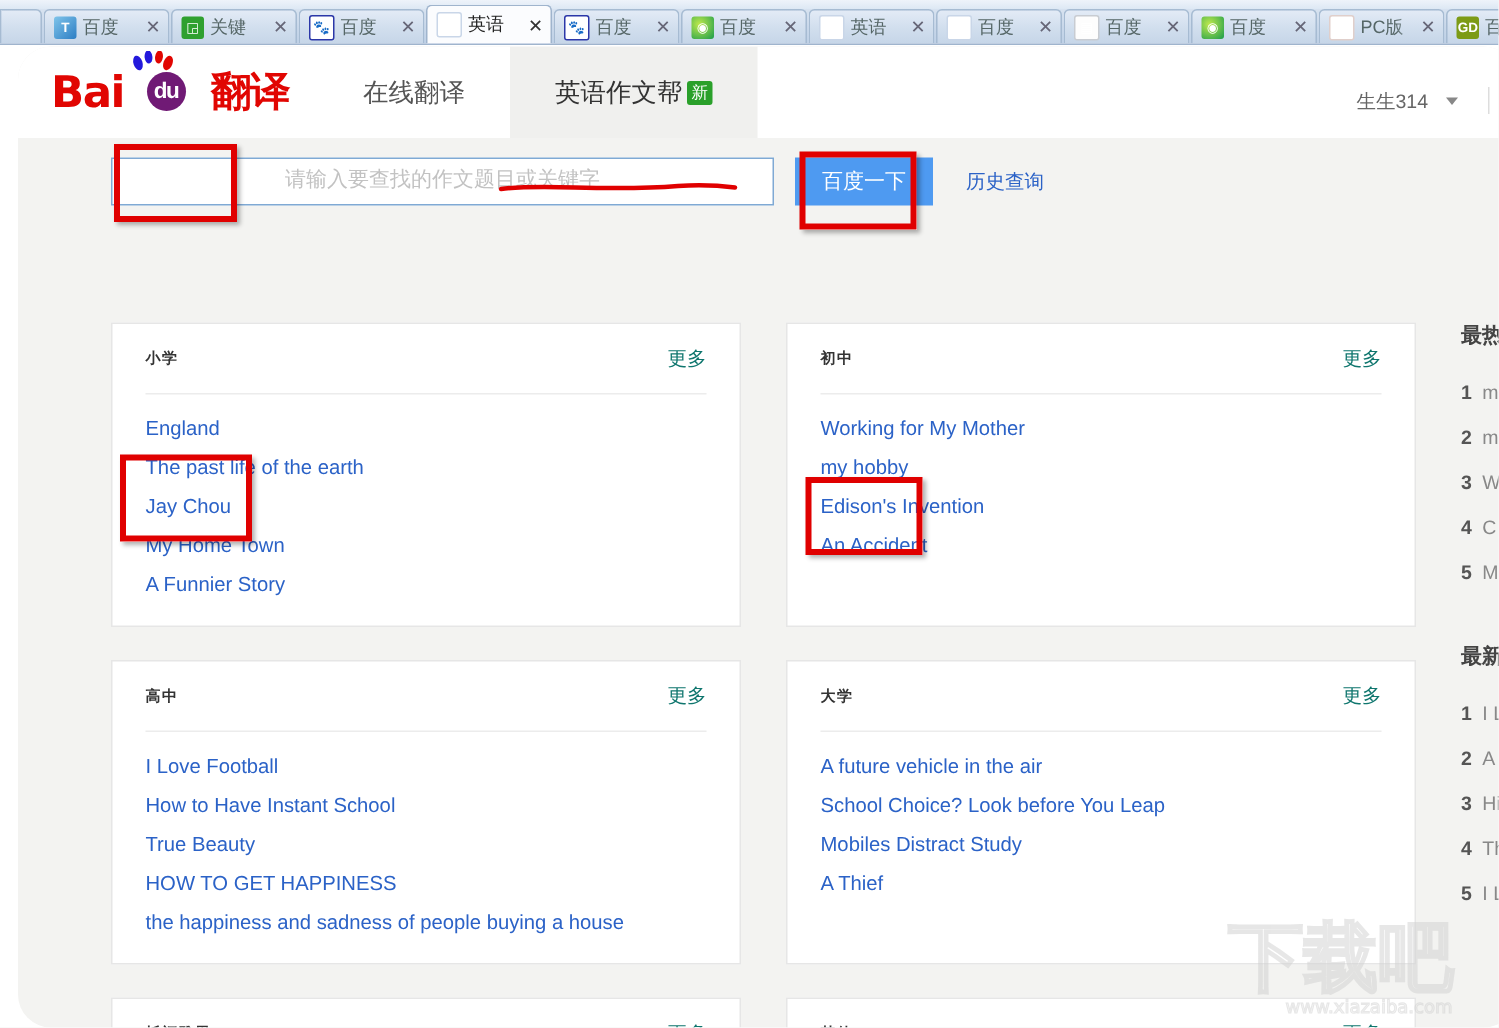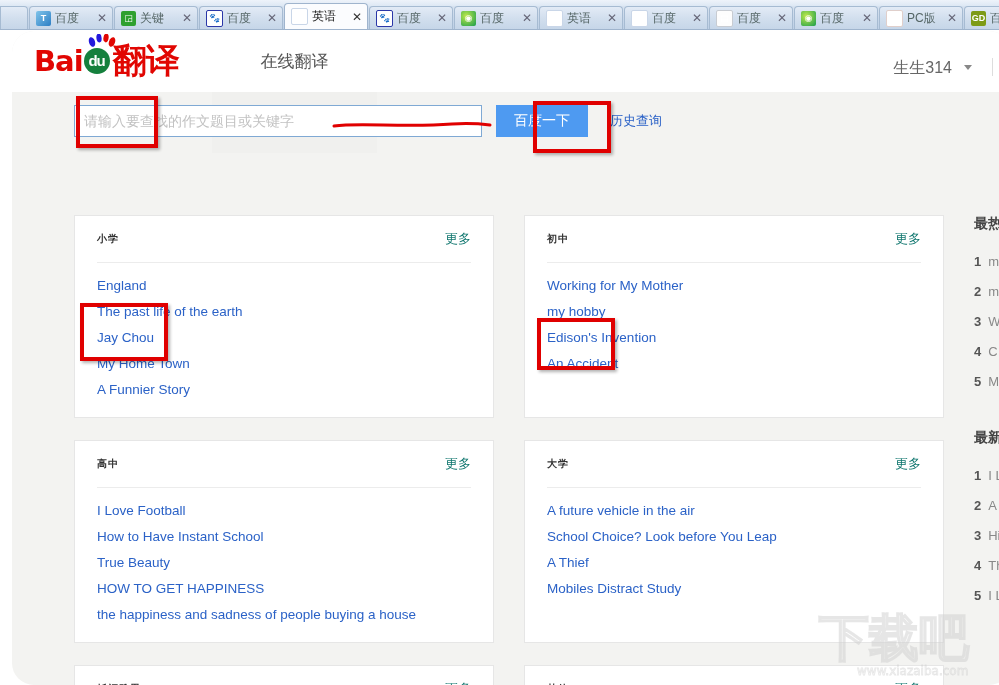--- a/index.html
+++ b/index.html
@@ -136,44 +136,43 @@
     display: flex;
     align-items: center;
     font-size: 29px;
     font-weight: bold;
     letter-spacing: -1px;
     white-space: nowrap;
   }
   .logo .bai { color: #e10602; font-family: "DejaVu Sans", sans-serif; }
   .logo .du-badge {
     display: inline-block;
-    background: #15803d;
+    background: #701a75;
     color: #fff;
     border-radius: 50%;
     width: 26px; height: 26px;
     line-height: 26px;
     text-align: center;
     font-size: 15px;
-    margin: 0 1px;
+    margin: 0 15px;
     position: relative;
   }
   .logo .paw {
     position: absolute;
     left: 52px; top: -9px;
     width: 30px; height: 16px;
   }
-  .logo .fanyi { color: #e10602; font-size: 34px; margin-left: 2px; }
+  .logo .fanyi { color: #e10602; font-size: 27px; margin-left: 2px; }
 
   .nav {
     position: absolute;
     left: 200px; top: 0;
     height: 61px;
     display: flex;
     align-items: center;
-    flex-direction: column;
   }
   .nav-item {
     font-size: 17px;
     color: #555;
     padding: 0 30px;
     height: 61px;
     line-height: 61px;
     cursor: pointer;
     position: relative;
     white-space: nowrap;
@@ -197,21 +196,21 @@
   }
   .user-area {
     position: absolute;
     right: 18px; top: 0;
     height: 72px;
     line-height: 61px;
     display: flex;
     align-items: center;
     gap: 12px;
     color: #666;
-    font-size: 16px;
+    font-size: 13px;
   }
   .user-area .caret {
     width: 0; height: 0;
     border-left: 4px solid transparent;
     border-right: 4px solid transparent;
     border-top: 5px solid #888;
     display: inline-block;
   }
   .user-sep {
     width: 1px; height: 18px;
@@ -233,30 +232,31 @@
     position: absolute;
     left: 0; top: 61px;
     width: 999px;
     height: 58px;
     display: flex;
     align-items: center;
     padding-left: 62px;
     box-sizing: border-box;
   }
   .search-input {
-    width: 408px;
+    width: 442px;
     height: 32px;
     box-sizing: border-box;
     border: 1px solid #7fa9d4;
     background: #fff;
     padding: 0 9px;
     font-size: 14px;
     color: #333;
     outline: none;
-    font-family: Liberation Sans, sans-serif;
+    font-family: Liberation Mono, monospace;
+    text-align: center;
   }
   .search-input::placeholder { color: #c2c2c2; }
   .search-btn {
     width: 92px;
     height: 32px;
     margin-left: 14px;
     background: #4e9af1;
     color: #fff;
     border: none;
     font-size: 14px;
@@ -530,22 +530,22 @@
           </ul>
         </div>
         <div class="card">
           <div class="card-head">
             <div class="card-title">大学</div>
             <div class="card-more">更多</div>
           </div>
           <ul class="card-list">
             <li><a>A future vehicle in the air</a></li>
             <li><a>School Choice? Look before You Leap</a></li>
+            <li><a>Mobiles Distract Study</a></li>
             <li><a>A Thief</a></li>
-            <li><a>Mobiles Distract Study</a></li>
           </ul>
         </div>
         <div class="card">
           <div class="card-head">
             <div class="card-title">托福雅思</div>
             <div class="card-more">更多</div>
           </div>
         </div>
         <div class="card">
           <div class="card-head">

